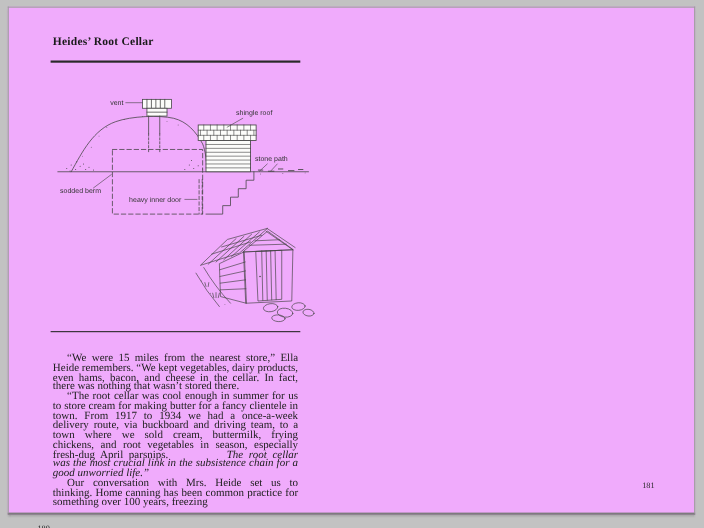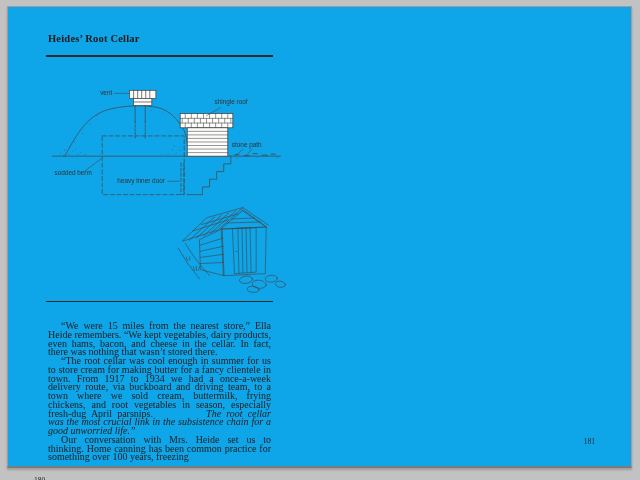--- a/index.html
+++ b/index.html
@@ -5,21 +5,21 @@
   html,body{margin:0;padding:0;}
   body{
     width:640px;height:480px;overflow:hidden;
     background:#c2c2c2;
     font-family:"Liberation Serif", serif;
     color:#1f1f1f;
     position:relative;
   }
   .spread{
     position:absolute;left:7px;top:6px;width:625px;height:462px;
-    background:#0ea5e9;
+    background:#f0abfc;
     border:1px solid #9e9e9e;
     border-bottom:2px solid #7c7c7c;
     box-shadow:0 2px 2px rgba(0,0,0,.2);
     box-sizing:border-box;
   }
   .page{position:absolute;top:0;height:100%;}
   .page.left{left:0;width:312px;}
   .page.right{left:312px;width:312px;}
 
   .chapter-title{

